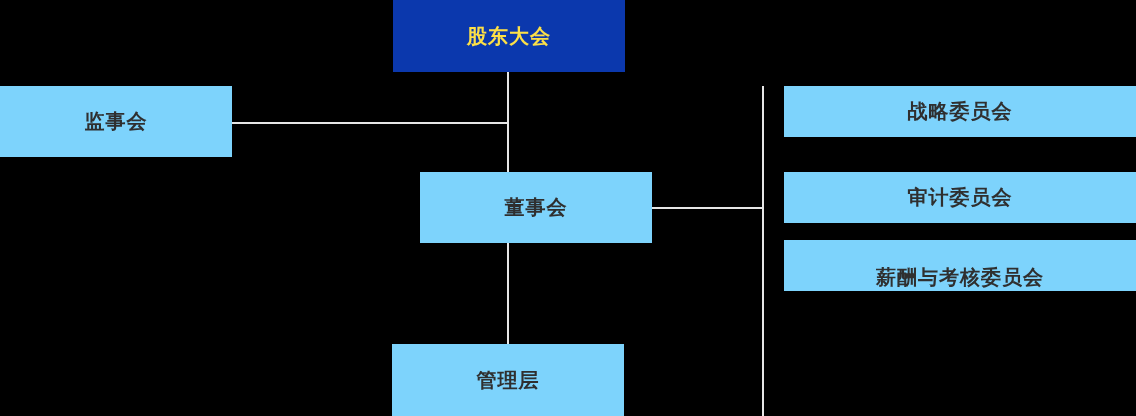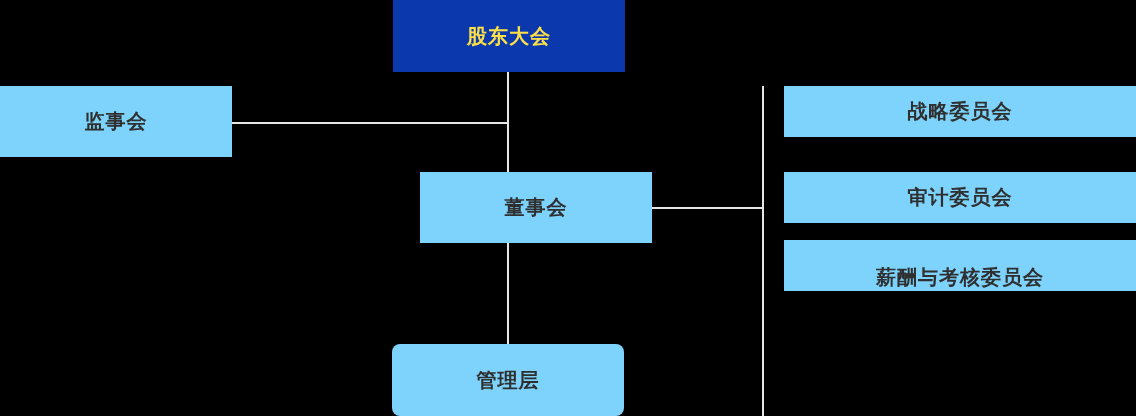--- a/index.html
+++ b/index.html
@@ -33,21 +33,21 @@
   }
   .connector {
     position: absolute;
     background: #e6e6e6;
   }
 
   
   #box-shareholders { left: 393px; top: 0;    width: 232px; height: 72px; }
   #box-supervisory  { left: 0;     top: 86px; width: 232px; height: 71px; }
   #box-board        { left: 392px; top: 172px; width: 232px; height: 71px; margin-left: 28px; }
-  #box-management   { left: 392px; top: 344px; width: 232px; height: 72px; border-radius: 8px; }
+  #box-management   { left: 392px; top: 344px; width: 232px; height: 72px; }
 
   .committee { left: 784px; width: 352px; height: 51px; }
   #box-committee-0 { top: 86px; }
   #box-committee-1 { top: 172px; }
   #box-committee-2 { top: 240px; align-items: flex-end; }
   #box-committee-3 { top: 344px; }
 
   
   #line-shareholders-board { left: 507px; top: 72px;  width: 2px;   height: 100px; }
   #line-board-management   { left: 507px; top: 243px; width: 2px;   height: 101px; }

